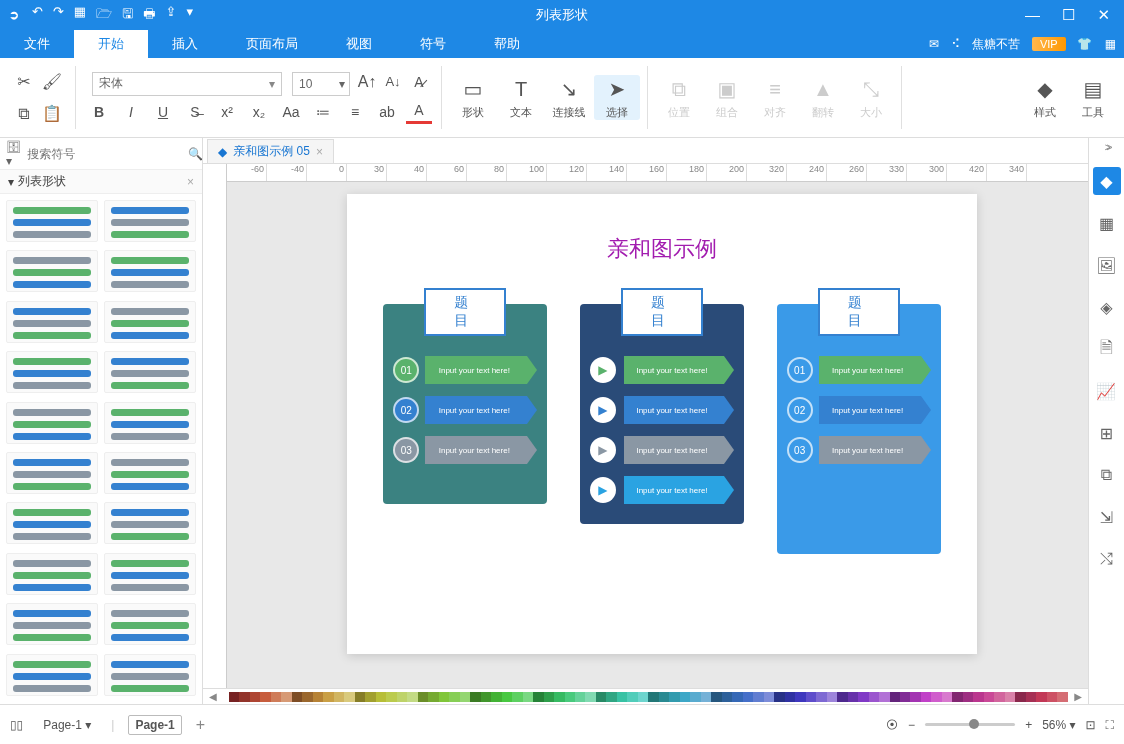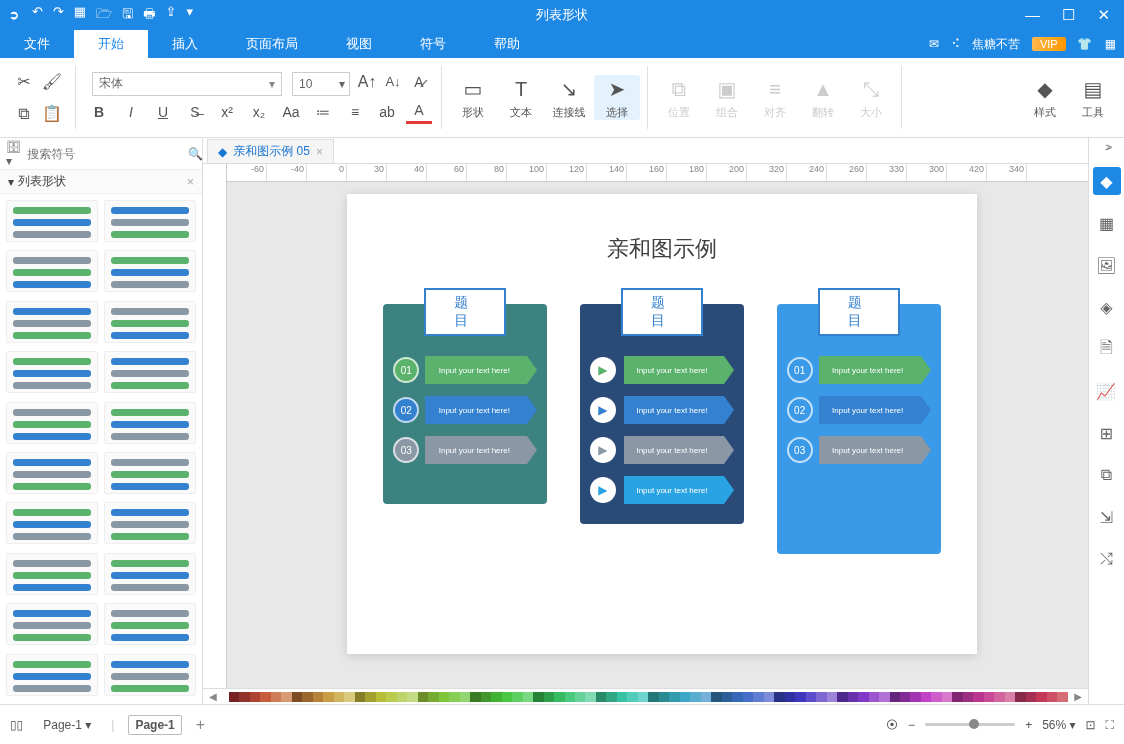--- a/index.html
+++ b/index.html
@@ -55,21 +55,21 @@
 .docarea { flex: 1; display: flex; flex-direction: column; background: #f0f0f0; }
 .doctab-row { height: 26px; display: flex; align-items: flex-end; background: #fff; border-bottom: 1px solid #ddd; }
 .doctab { height: 24px; background: #f5f5f5; border: 1px solid #ddd; border-bottom: none; display: flex; align-items: center; padding: 0 10px; gap: 6px; font-size: 12px; color: #1976d2; margin-left: 4px; }
 .doctab .x { color: #aaa; }
 .canvas-wrap { flex: 1; display: flex; position: relative; overflow: hidden; }
 .vruler { width: 24px; background: #fff; border-right: 1px solid #ccc; }
 .canvas-inner { flex: 1; position: relative; background: #e8e8e8; overflow: hidden; }
 .hruler { height: 18px; background: #fff; border-bottom: 1px solid #ccc; display:flex; font-size:9px; color:#888; }
 .hruler span { width:40px; text-align:right; padding-right:2px; border-right:1px solid #ddd;}
 .page { position: absolute; left: 120px; top: 30px; width: 630px; height: 460px; background: #fff; box-shadow: 0 2px 10px rgba(0,0,0,.15); }
-.page .ptitle { text-align: center; padding-top: 40px; font-size: 22px; color: #404040; font-family: Liberation Sans, sans-serif; }
+.page .ptitle { text-align: center; padding-top: 40px; font-size: 22px; color: #a21caf; font-family: Liberation Sans, sans-serif; }
 .cards { display: flex; justify-content: space-around; margin-top: 40px; padding: 0 20px; }
 .card { width: 164px; border-radius: 4px; position: relative; padding: 40px 10px 18px; }
 .tab { position: absolute; top: -16px; left: 50%; transform: translateX(-50%); background: #fff; border: 2px solid; padding: 4px 28px; font-size: 14px; }
 .crow { display: flex; align-items: center; margin: 12px 0; }
 .badge { width: 26px; height: 26px; border-radius: 50%; border: 2px solid rgba(255,255,255,.7); display: flex; align-items: center; justify-content: center; color: #fff; font-size: 10px; margin-right: 6px; flex: none; }
 .circ-arrow { width: 26px; height: 26px; border-radius: 50%; background: #fff; display: flex; align-items: center; justify-content: center; color: inherit; font-size: 12px; margin-right: 8px; flex: none; }
 
 
 .colorbar { height: 16px; background: #fff; display: flex; align-items: center; padding: 0 6px; border-top: 1px solid #ddd; }
 .cb-left { width: 20px; font-size: 10px; color: #888; }

